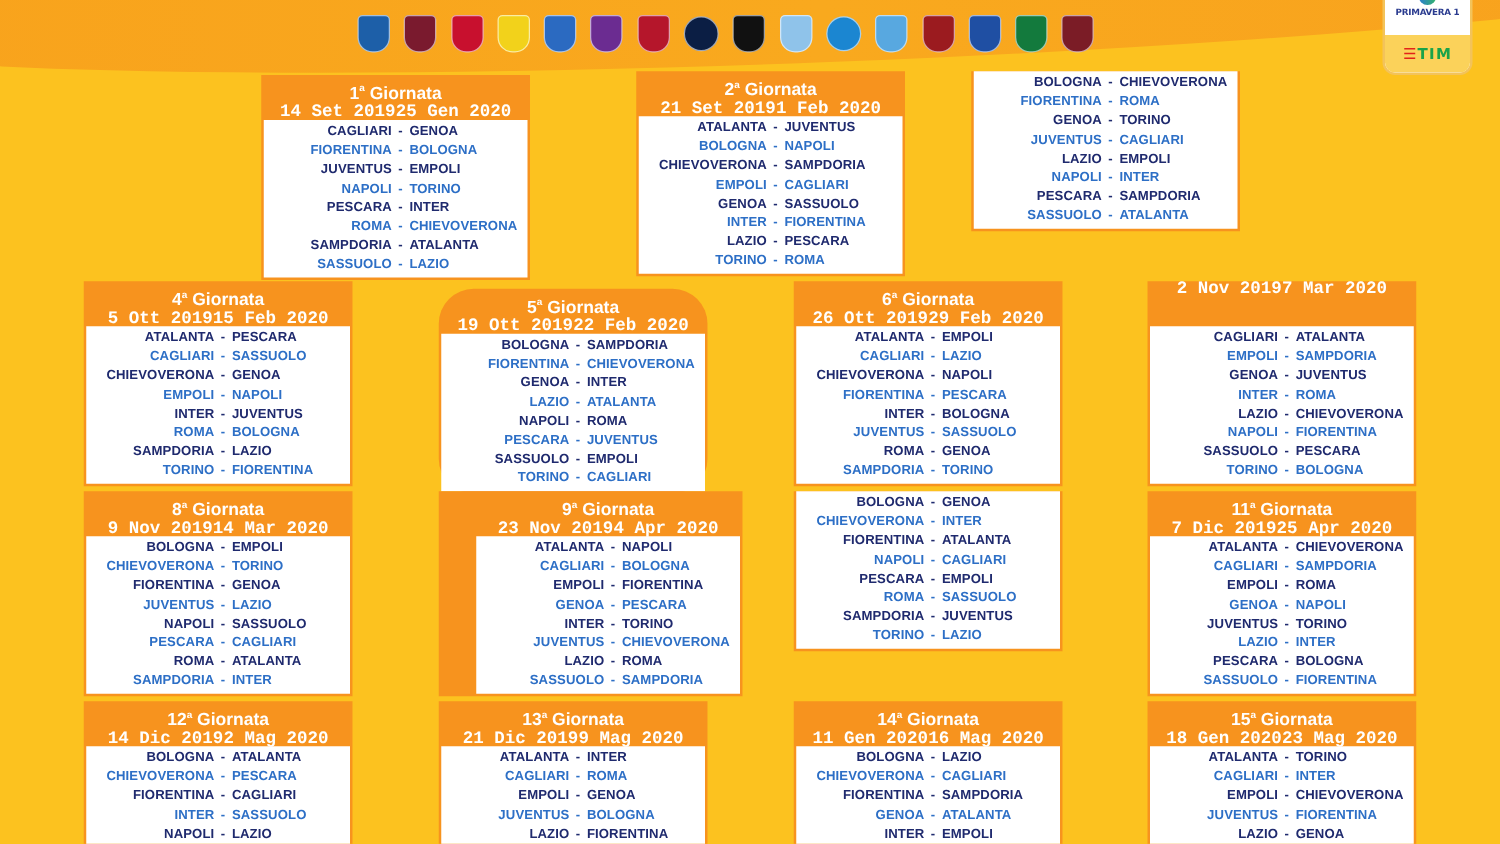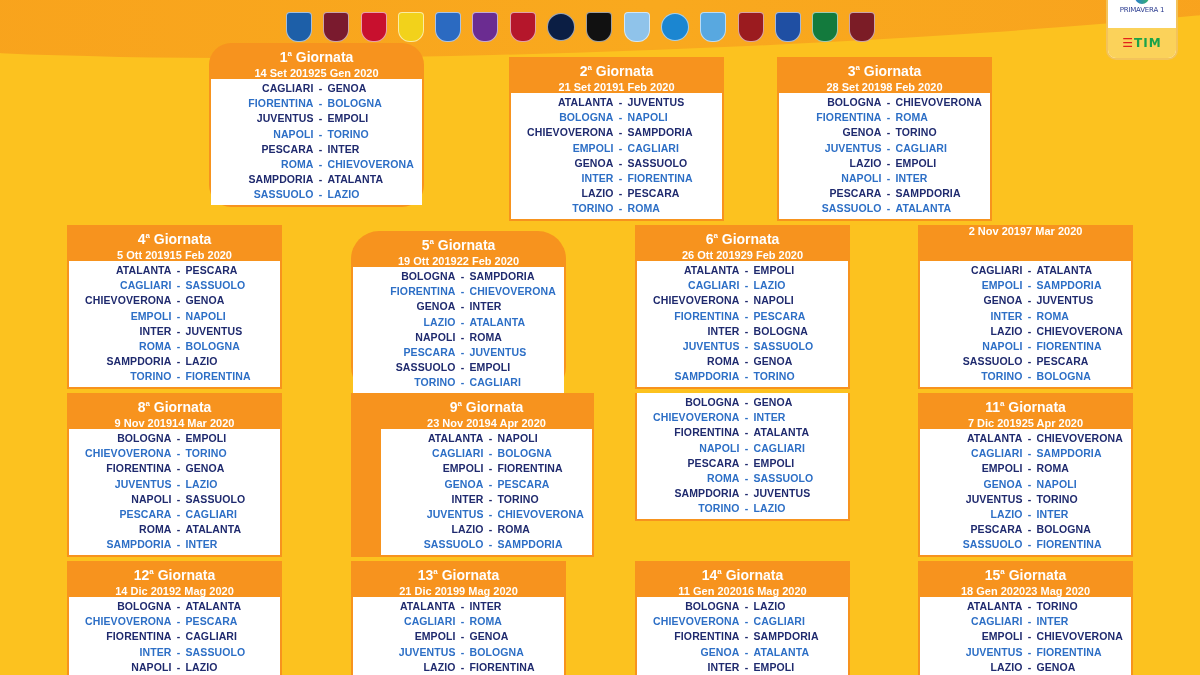--- a/index.html
+++ b/index.html
@@ -25,21 +25,21 @@
   }
   .crest.shield { border-radius: 4px 4px 12px 12px; }
   .crest.round { border-radius: 50%; width: 26px; height: 26px; }
   .brand {
     position: absolute; right: 22px; top: -6px; width: 68px; height: 62px;
     background: #fff; border: 2px solid #f3c35a; border-radius: 0 0 10px 10px;
     overflow: hidden;
   }
   .brand .pv {
     position: absolute; top: 10px; left: 0; right: 0; text-align: center;
-    font-size: 7px; font-weight: normal; color: #2a3b8f; letter-spacing: -0.2px;
+    font-size: 7px; font-weight: bold; color: #2a3b8f; letter-spacing: -0.2px;
   }
   .brand .pv-mark {
     position: absolute; top: -2px; left: 27px; width: 14px; height: 10px;
     background: linear-gradient(90deg,#2b7dd1,#34b46a); border-radius: 0 0 7px 7px;
   }
   .brand .tim {
     position: absolute; bottom: 0; left: 0; right: 0; height: 30px;
     background: #fbd25a; text-align: center;
     font-size: 12px; font-weight: bold; line-height: 30px; letter-spacing: 1px;
   }
@@ -52,22 +52,22 @@
   }
   .card .head {
     height: 36px; text-align: center; color: #fff;
   }
   .card .title {
     font-family: "Liberation Sans", sans-serif;
     font-size: 14px; font-weight: bold; line-height: 19px; padding-top: 1px;
   }
   .card .title sup { font-size: 8px; vertical-align: 6px; }
   .card .dates {
-    font-family: Liberation Sans, sans-serif;
-    font-size: 11px; font-weight: bold; line-height: 12px;
+    font-family: Liberation Mono, monospace;
+    font-size: 14px; font-weight: bold; line-height: 12px;
     display: flex; justify-content: center; 
   }
   .card .body {
     background: #fff; margin: 0 2px 2px 2px; padding: 2px 0 2px 0;
   }
   .match {
     display: flex; font-family: "Liberation Sans", sans-serif;
     font-size: 10.5px; font-weight: bold; line-height: 15.2px;
     letter-spacing: 0.1px;
   }
@@ -103,21 +103,21 @@
 
 <div class="brand">
   <div class="pv-mark"></div>
   <div class="pv">PRIMAVERA 1</div>
   <div class="tim">
     <span class="t1">☰</span><span class="i">TIM</span>
   </div>
 </div>
 
 <div id="cards">
-    <div class="card" style="left: 209px; top: 43px; border-radius: 22px;">
+    <div class="card" style="left: 209px; top: 60px;">
       <div class="head">
         <div class="title"><span>1</span><sup>a</sup> <span>Giornata</span></div>
         <div class="dates">
           <span>14 Set 2019</span>
           <span>25 Gen 2020</span>
         </div>
       </div>
       <div class="body">
         <div class="match dark">
           <span class="home">CAGLIARI</span>
@@ -206,27 +206,20 @@
           <span class="away">PESCARA</span>
         </div>
         <div class="match light">
           <span class="home">TORINO</span>
           <span class="sep">-</span>
           <span class="away">ROMA</span>
         </div>
       </div>
     </div>
     <div class="card" style="left: 777px; top: 57px;">
-      <div class="head">
-        <div class="title"><span>3</span><sup>a</sup> <span>Giornata</span></div>
-        <div class="dates">
-          <span>28 Set 2019</span>
-          <span>8 Feb 2020</span>
-        </div>
-      </div>
       <div class="body">
         <div class="match dark">
           <span class="home">BOLOGNA</span>
           <span class="sep">-</span>
           <span class="away">CHIEVOVERONA</span>
         </div>
         <div class="match light">
           <span class="home">FIORENTINA</span>
           <span class="sep">-</span>
           <span class="away">ROMA</span>

